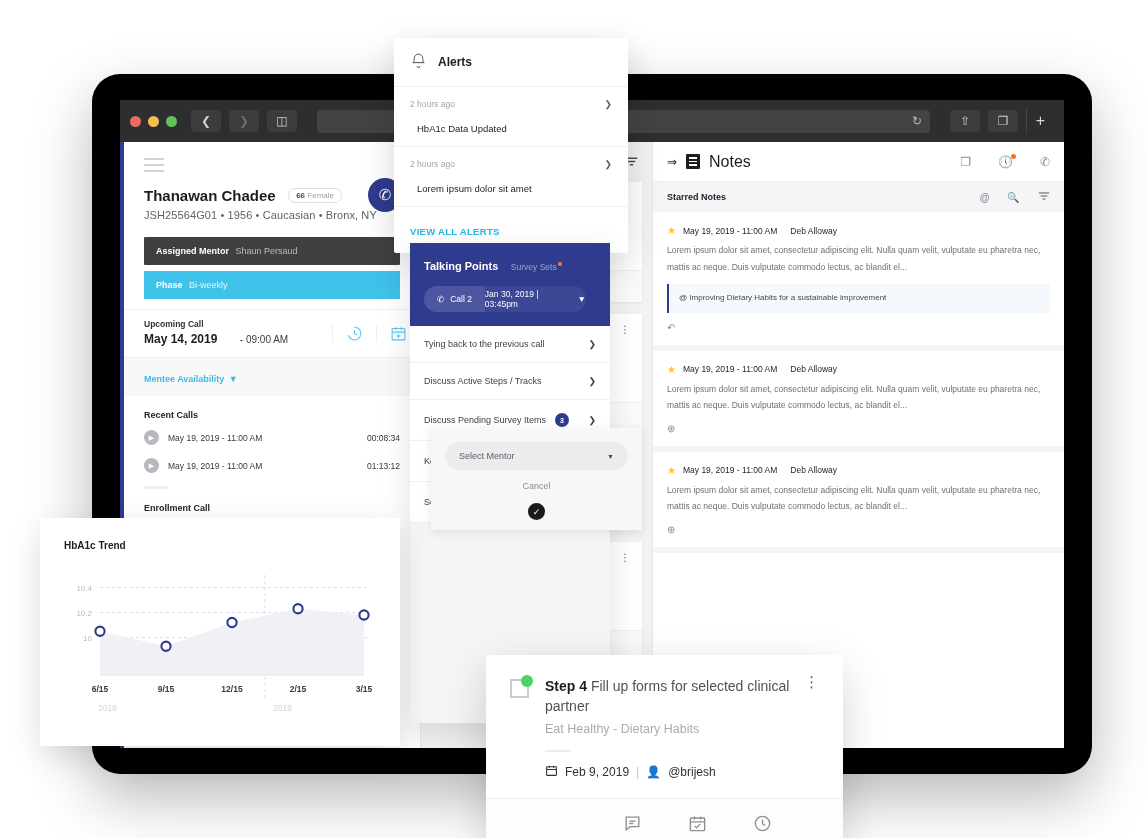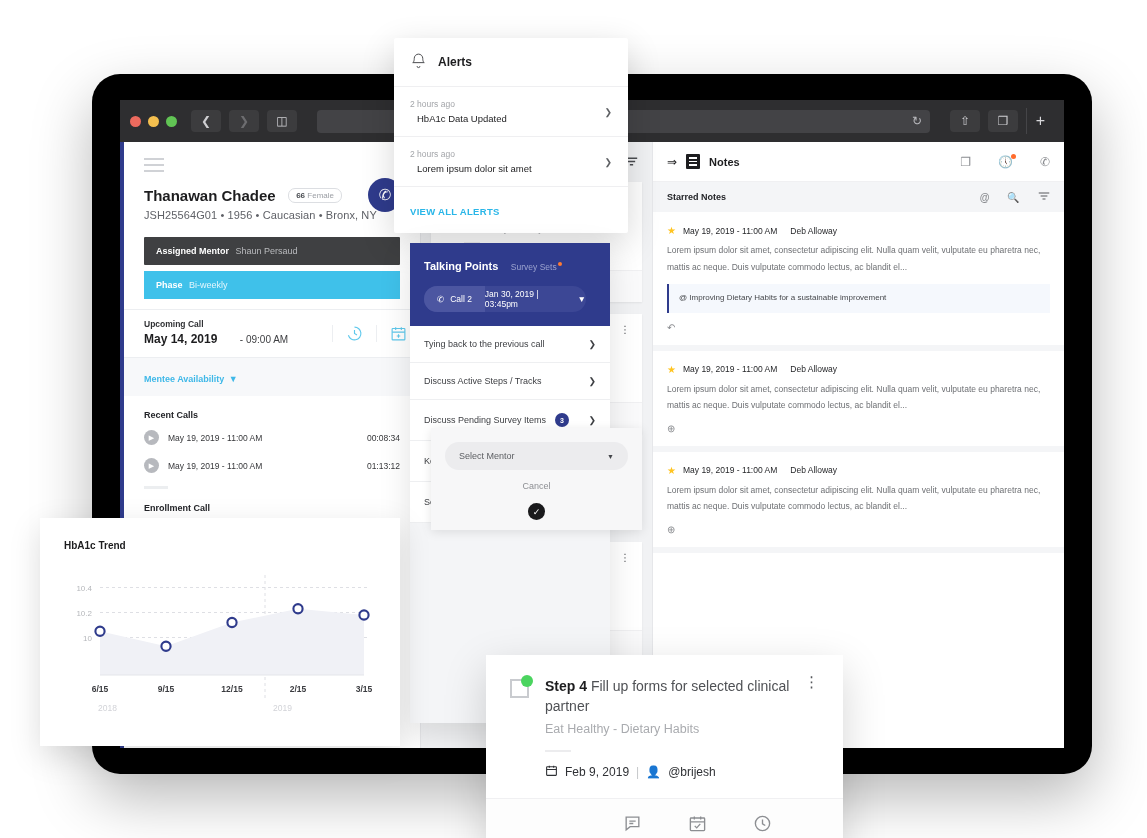--- a/index.html
+++ b/index.html
@@ -169,21 +169,21 @@
   .notes-head {
     height: 40px; display: flex; align-items: center; padding: 0 14px; gap: 9px;
     border-bottom: 1px solid #f0f0f2;
   }
   .notes-head .arr { color: #1d1d1f; font-size: 12px; }
   .notes-ico {
     width: 14px; height: 15px; background: #1d1d1f; border-radius: 1px;
     display: flex; flex-direction: column; justify-content: center; gap: 2px; padding: 0 3px;
   }
   .notes-ico i { display: block; height: 1.5px; background: #fff; }
-  .notes-t { font-size: 11px; font-weight: bold; color: #1d1d1f; }
+  .notes-t { font-size: 16px; font-weight: normal; color: #1d1d1f; }
   .notes-head .sp { flex: 1; }
   .notes-head .hic { color: #8a8c90; font-size: 12px; margin-left: 18px; position: relative; }
   .badge-dot {
     position: absolute; right: -3px; top: -1px; width: 5px; height: 5px;
     border-radius: 50%; background: #ff6b2c;
   }
   .starred {
     height: 30px; background: #f4f5f7; display: flex; align-items: center;
     padding: 0 14px; font-size: 9px; font-weight: bold; color: #232428;
   }
@@ -203,25 +203,25 @@
   
   .alerts {
     position: absolute; left: 394px; top: 38px; width: 234px;
     background: #fff; box-shadow: 0 10px 34px rgba(0,0,0,.16); border-radius: 2px;
   }
   .al-head { display: flex; align-items: center; gap: 11px; padding: 14px 16px; }
   .al-head .ic { color: #3a3b3e; font-size: 15px; }
   .al-head .t { font-size: 12px; font-weight: bold; color: #1d1d1f; }
   .al-item {
     padding: 12px 16px; border-top: 1px solid #efeff1;
-    display: flex; align-items: center;
+    display: flex; 
   }
   .al-item .txtwrap { flex: 1; }
   .al-ago { font-size: 8.5px; color: #a3a5a9; }
-  .al-title { font-size: 9.5px; color: #1d1d1f; margin-top: 4px; padding-left: 7px; }
+  .al-title { font-size: 9.5px; color: #1d1d1f; margin-top: 14px; padding-left: 7px; }
   .al-item .chev { color: #5d5f63; font-size: 9px; }
   .al-foot { padding: 14px 16px; border-top: 1px solid #efeff1; }
   .al-foot a { font-size: 9.5px; font-weight: bold; color: #29b6e8; letter-spacing: .3px; text-decoration: none; }
 
   
   .tp {
     position: absolute; left: 410px; top: 243px; width: 200px;
     box-shadow: 0 10px 30px rgba(0,0,0,.12);
   }
   .tp-head { background: #2f3b8c; padding: 13px 24px 14px 14px; }

